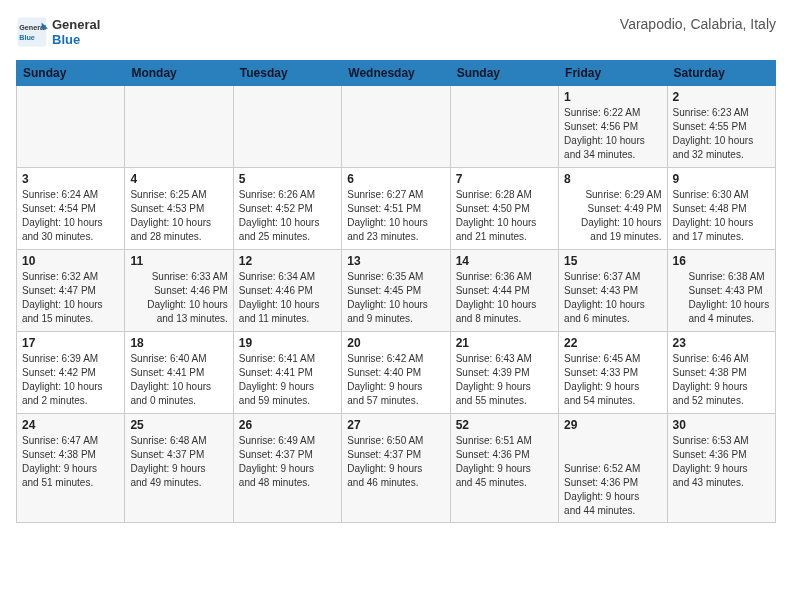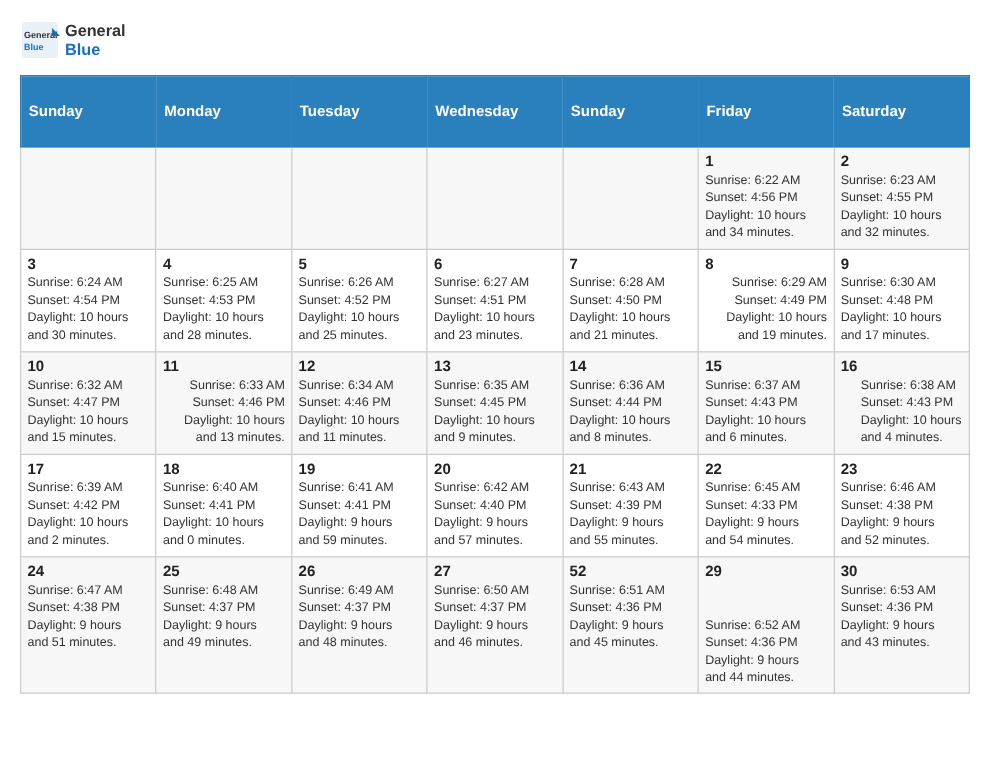--- a/index.html
+++ b/index.html
@@ -37,24 +37,24 @@
     }
     table {
       width: 100%;
       border-collapse: collapse;
       table-layout: fixed;
     }
     thead tr {
       background-color: #2a7fbd;
     }
     thead th {
-      color: #ffffff;
+      color: #0f172a;
       font-size: 12px;
       font-weight: bold;
-      padding: 21px 6px;
+      padding: 5px 6px;
       text-align: left;
       border: 1px solid #2a7fbd;
     }
     tbody tr {
       border-bottom: 1px solid #ccc;
     }
     tbody td {
       vertical-align: top;
       border: 1px solid #ccc;
       padding: 4px 5px;
@@ -87,20 +87,21 @@
       <text x="4" y="18" font-family="Arial" font-size="9" font-weight="bold" fill="#333">General</text>
       <text x="4" y="30" font-family="Arial" font-size="9" font-weight="bold" fill="#1a6fbd">Blue</text>
       <polygon points="32,8 40,16 32,16" fill="#1a6fbd"></polygon>
     </svg>
     <div>
       <div style="font-size:13px;font-weight:bold;color:#333;">General</div>
       <div style="font-size:13px;font-weight:bold;color:#1a6fbd;">Blue</div>
     </div>
   </div>
   <div class="title-block">
+    <div class="subtitle">Varapodio, Calabria, Italy</div>
   </div>
 </div>
 
 <table>
   <thead>
     <tr>
     <th>Sunday</th>
         <th>Monday</th>
         <th>Tuesday</th>
         <th>Wednesday</th>

